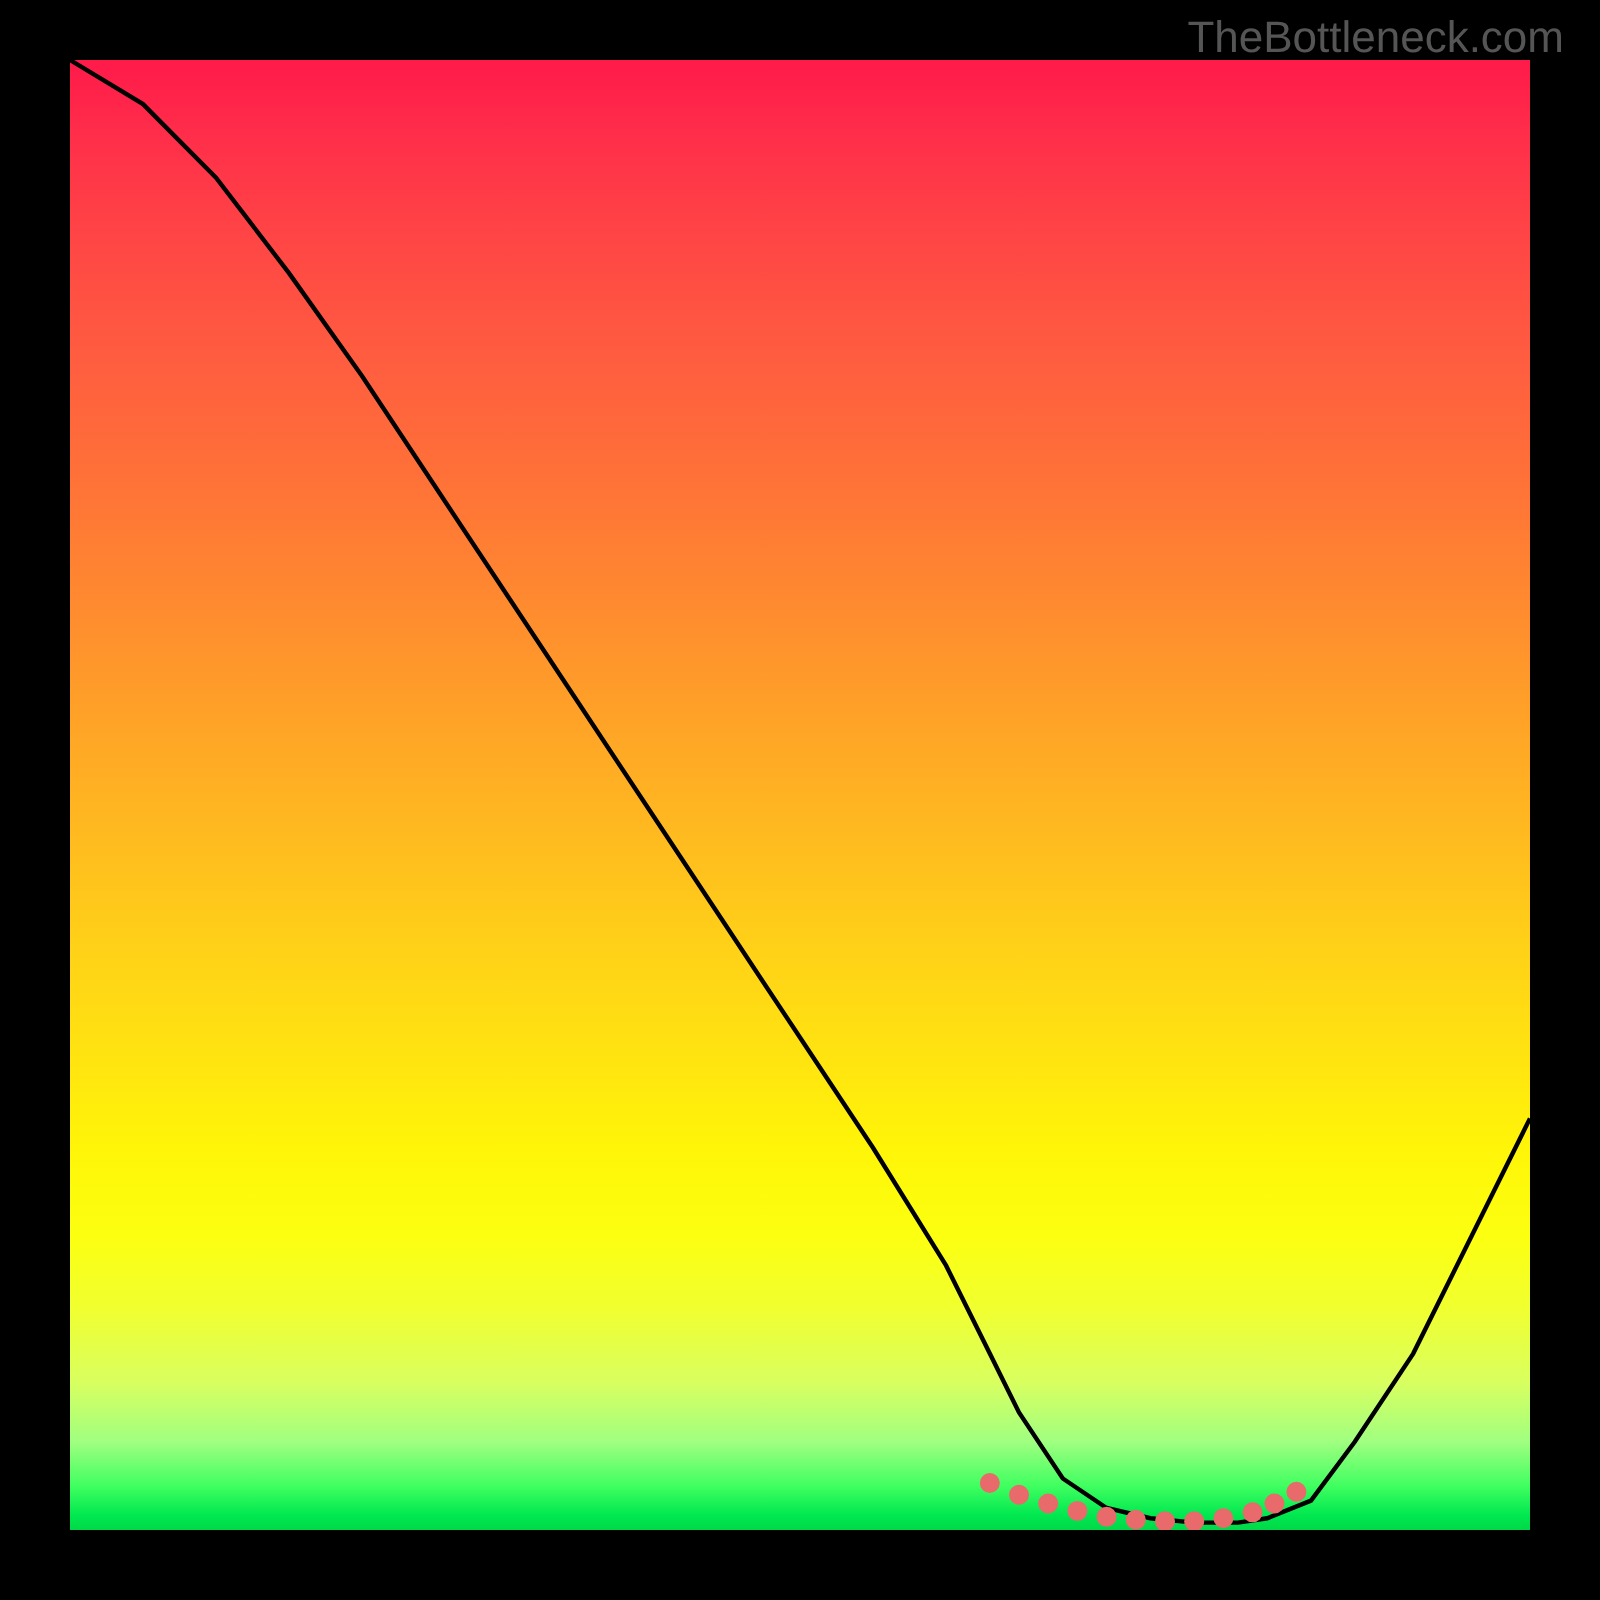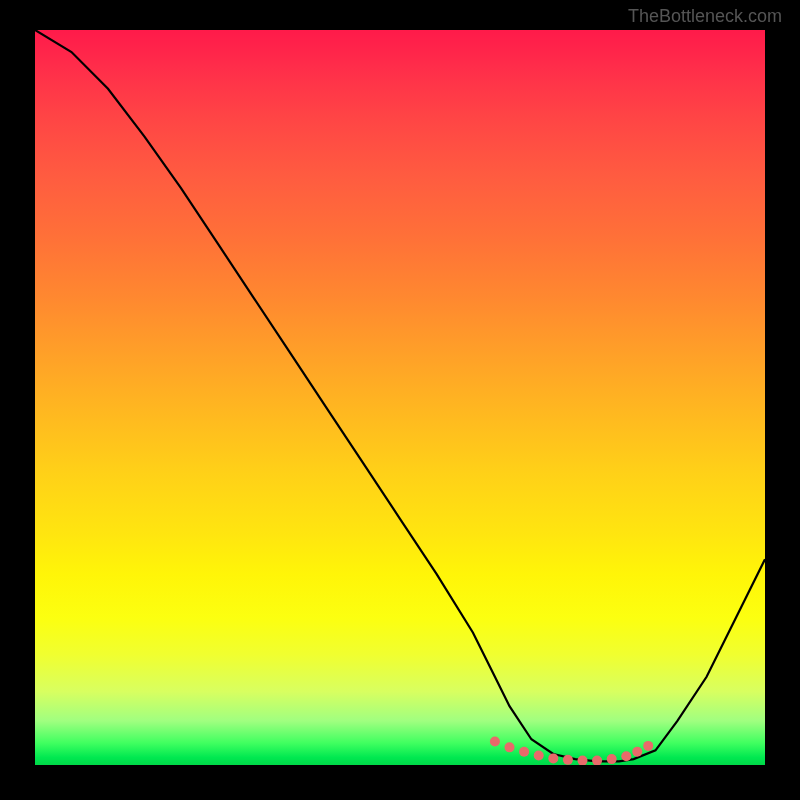--- a/index.html
+++ b/index.html
@@ -8,21 +8,21 @@
     height: 800px;
     background: #000;
     position: relative;
     font-family: Arial, sans-serif;
   }
   .watermark {
     position: absolute;
     top: 6px;
     right: 18px;
     color: #555;
-    font-size: 18px;
+    font-size: 22px;
     font-weight: normal;
     z-index: 10;
   }
   .plot-area {
     position: absolute;
     left: 35px;
     top: 30px;
     width: 730px;
     height: 735px;
     overflow: hidden;

